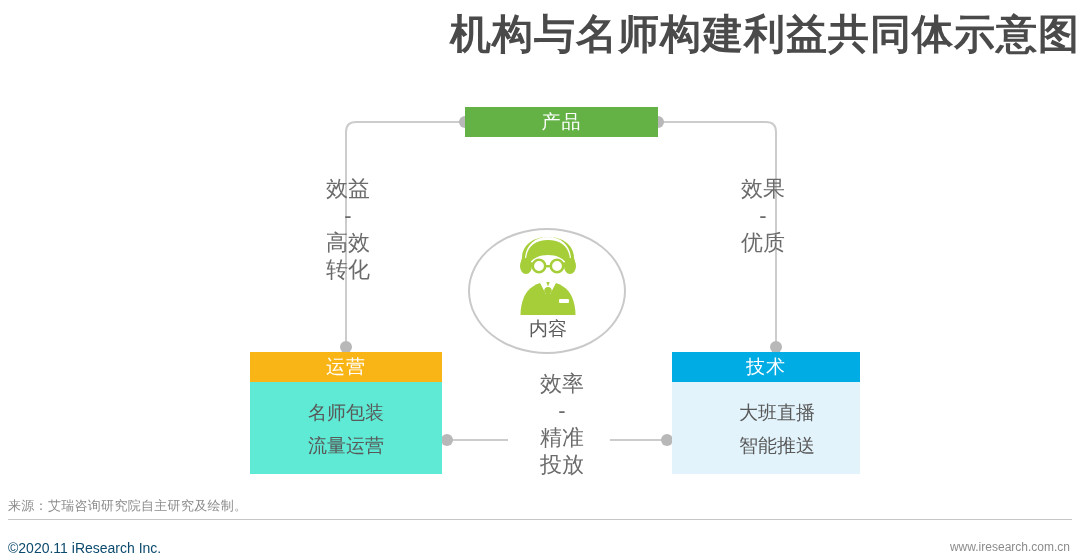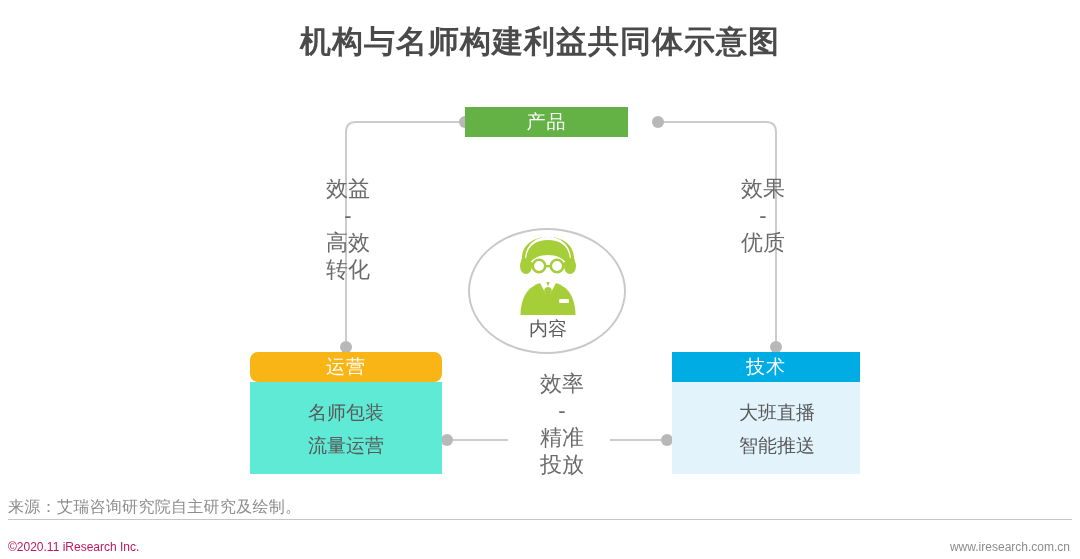--- a/index.html
+++ b/index.html
@@ -8,46 +8,45 @@
     background:#ffffff;
     font-family:"Liberation Sans","DejaVu Sans",sans-serif;
     overflow:hidden;
     position:relative;
   }
   .canvas{position:absolute;left:0;top:0;width:1080px;height:559px;}
 
   
   .title{
     position:absolute;left:0;top:12px;width:1080px;
-    text-align:center;
-    font-size:31px;font-weight:bold;color:#4a4a4a;
+    text-align:right;
+    font-size:41px;font-weight:bold;color:#4a4a4a;
     letter-spacing:1px;
     line-height:44px;
-    margin-top:8px;
   }
 
   
   .node{position:absolute;}
   .node-head{
     height:30px;line-height:30px;text-align:center;
     color:#ffffff;font-size:19px;letter-spacing:1px;
   }
   .node-body{
     text-align:center;font-size:19px;color:#595959;
     padding-top:14px;padding-bottom:10px;
     line-height:33px;
   }
   .node-body .ln{display:block;}
 
-  #node-product{left:465px;top:107px;width:163px;border-radius:15px;}
+  #node-product{left:465px;top:107px;width:193px;border-radius:15px;}
   #node-product .node-head{background:#64b246;}
   #node-product .node-body{background:#eaf4e5;height:68px;}
 
   #node-operations{left:250px;top:352px;width:192px;}
-  #node-operations .node-head{background:#f9b416;border-radius:8px;}
+  #node-operations .node-head{background:#f9b416;}
   #node-operations .node-body{background:#5eead4;height:68px;}
 
   #node-technology{left:672px;top:352px;width:188px;}
   #node-technology .node-head{background:#00ace4;}
   #node-technology .node-body{background:#e2f3fb;height:68px;padding-left:22px;}
 
   
   .wires{position:absolute;left:0;top:0;width:1080px;height:559px;}
 
   
@@ -70,29 +69,29 @@
   }
   .center-icon{position:absolute;left:41px;top:8px;width:78px;height:80px;}
   .center-label{
     position:absolute;left:0;top:88px;width:160px;text-align:center;
     font-size:19px;color:#5b5b5b;
   }
 
   
   .source{
     position:absolute;left:8px;top:497px;
-    font-size:16px;color:#8c8c8c;letter-spacing:.3px;
+    font-size:13px;color:#8c8c8c;letter-spacing:.3px;
   }
   .rule{
     position:absolute;left:8px;top:519px;width:1064px;height:1px;
     background:#c6c6c6;
   }
   .copy{
     position:absolute;left:8px;top:540px;
-    font-size:12px;color:#be185d;
+    font-size:14px;color:#0c4a6e;
   }
   .site{
     position:absolute;right:10px;top:540px;
     font-size:12px;color:#8c8c8c;
   }
 </style>
 </head>
 <body>
 
 <div class="canvas">

